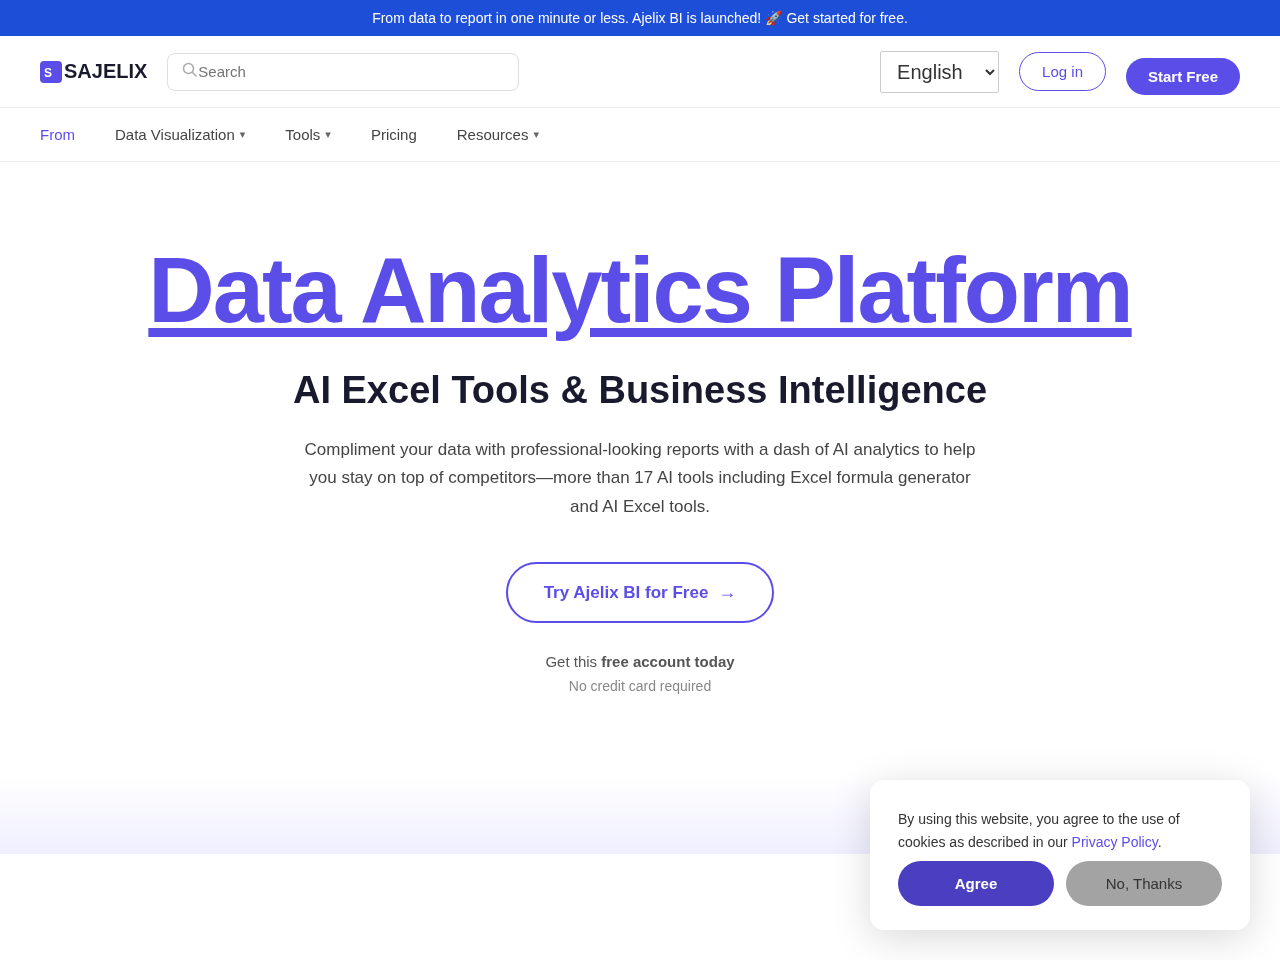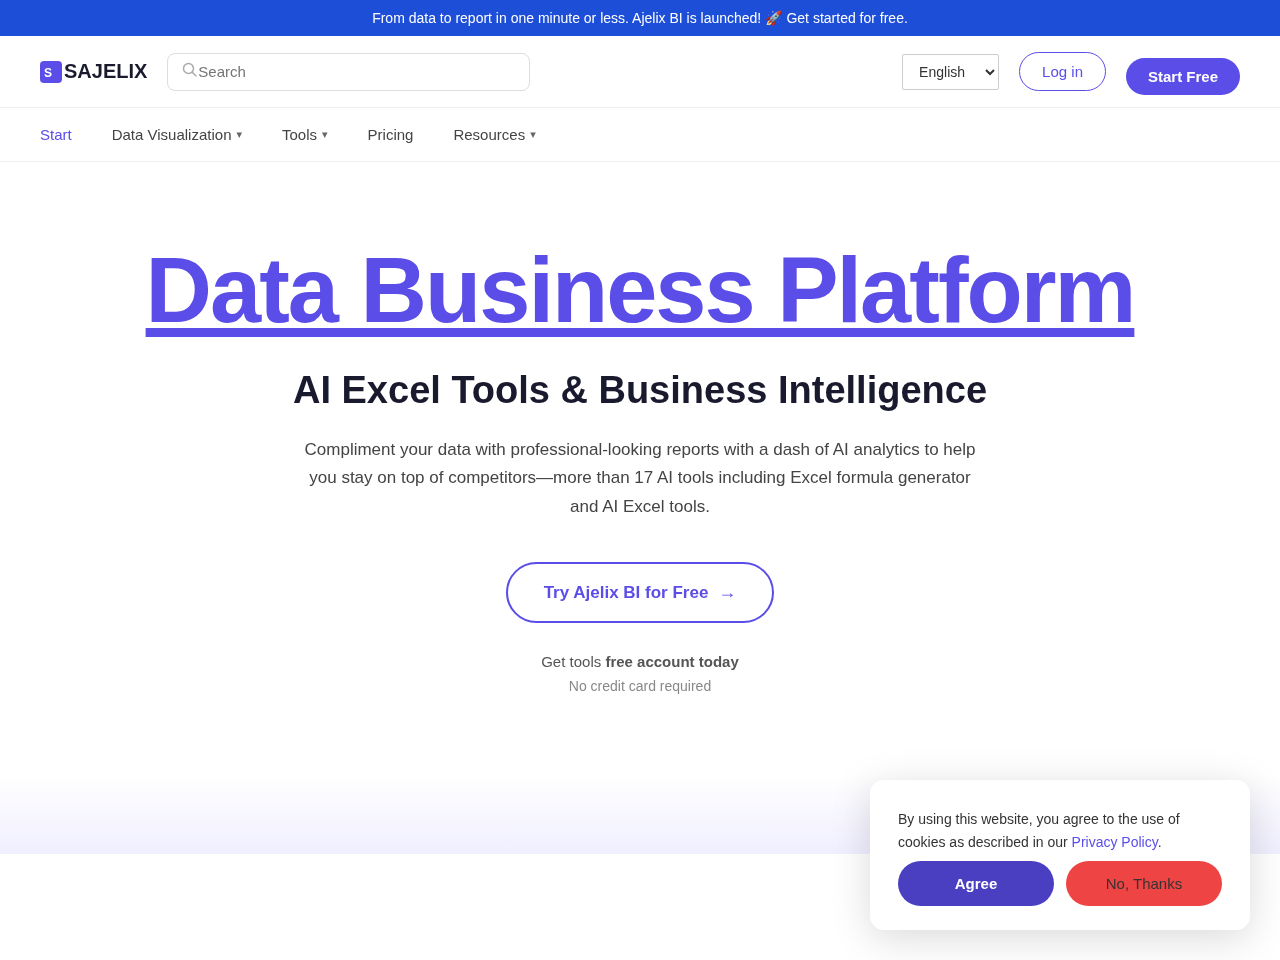--- a/index.html
+++ b/index.html
@@ -73,21 +73,21 @@
       color: #aaa;
       flex-shrink: 0;
     }
 
     .header-spacer { flex: 1; }
 
     .lang-select {
       border: 1.5px solid #ccc;
       border-radius: 2px;
       padding: 8px 12px;
-      font-size: 14px;
+      font-size: 20px;
       color: #333;
       background: #fff;
       cursor: pointer;
       appearance: auto;
     }
 
     .btn-login {
       padding: 10px 22px;
       border: 1.5px solid #5b4de8;
       border-radius: 50px;
@@ -244,21 +244,21 @@
       border: none;
       border-radius: 50px;
       font-size: 15px;
       font-weight: 600;
       cursor: pointer;
       flex: 1;
     }
 
     .btn-no-thanks {
       padding: 14px 28px;
-      background: #ef4444;
+      background: #a3a3a3;
       color: #333;
       border: none;
       border-radius: 50px;
       font-size: 15px;
       font-weight: 500;
       cursor: pointer;
       flex: 1;
     }
 
     
@@ -306,54 +306,54 @@
     <option>German</option>
   </select>
 
   <button class="btn-login">Log in</button>
 
   <button class="btn-start">Start Free</button>
 </header>
 
 <nav class="nav">
   <a class="nav-item active">
-    <span>Start</span>
+    <span>From</span>
   </a>
   <a class="nav-item">
     <span>Data Visualization</span>
     <span class="chevron">▾</span>
   </a>
   <a class="nav-item">
     <span>Tools</span>
     <span class="chevron">▾</span>
   </a>
   <a class="nav-item">
     <span>Pricing</span>
   </a>
   <a class="nav-item">
     <span>Resources</span>
     <span class="chevron">▾</span>
   </a>
 </nav>
 
 <main class="hero">
-  <h1 class="hero-title">Data Business Platform</h1>
+  <h1 class="hero-title">Data Analytics Platform</h1>
 
   <h2 class="hero-subtitle">AI Excel Tools &amp; Business Intelligence</h2>
 
   <p class="hero-desc">Compliment your data with professional-looking reports with a dash of AI analytics to help you stay on top of competitors—more than 17 AI tools including Excel formula generator and AI Excel tools.</p>
 
   <div style="display:flex; flex-direction:column; align-items:center; gap:4px;">
     <a class="btn-cta">
       <span>Try Ajelix BI for Free</span>
       <span class="arrow">→</span>
     </a>
 
     <p class="hero-note">
-      <span>Get tools </span><strong>free account today</strong>
+      <span>Get this </span><strong>free account today</strong>
     </p>
     <p class="hero-subnote">No credit card required</p>
   </div>
 </main>
 
 <div class="hero-bottom-img"></div>
 
 <div class="cookie-consent">
   <p class="cookie-text">
     <span>By using this website, you agree to the use of cookies as described in our </span><a href="#">Privacy Policy</a><span>.</span>

